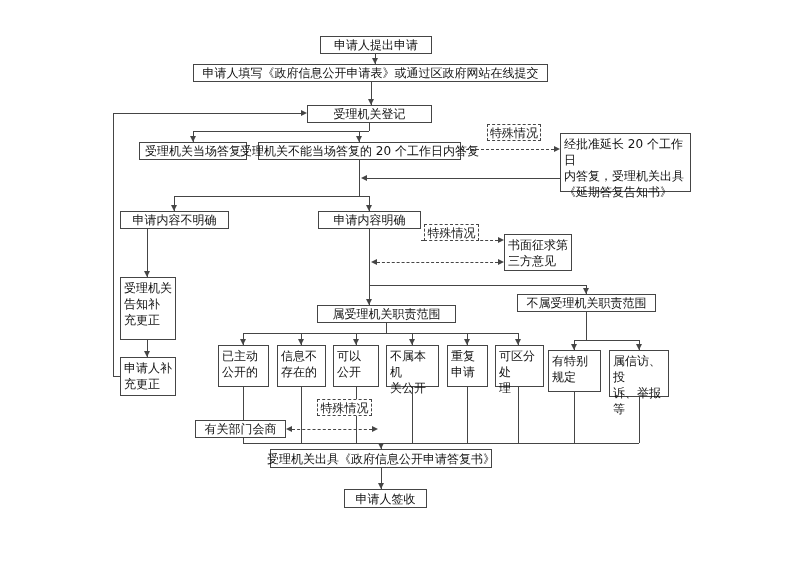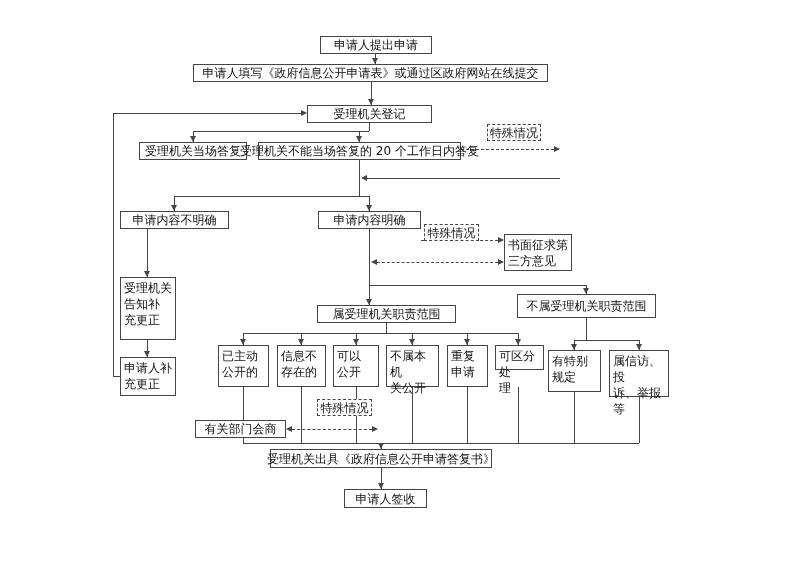--- a/index.html
+++ b/index.html
@@ -116,43 +116,46 @@
   <div class="a a-d" style="left:378px;top:483px"></div>
   <div class="a a-l" style="left:286px;top:426px"></div>
   <div class="a a-r" style="left:372px;top:426px"></div>
 
   <div class="node" style="left:320px;top:36px;width:112px;height:18px">申请人提出申请</div>
   <div class="node" style="left:193px;top:64px;width:355px;height:18px">申请人填写《政府信息公开申请表》或通过区政府网站在线提交</div>
   <div class="node" style="left:307px;top:105px;width:125px;height:18px">受理机关登记</div>
   <div class="node" style="left:139px;top:142px;width:108px;height:18px">受理机关当场答复</div>
   <div class="node" style="left:258px;top:142px;width:203px;height:18px">受理机关不能当场答复的 20 个工作日内答复</div>
   <div class="node dashed" style="left:487px;top:124px;width:54px;height:17px">特殊情况</div>
+  <div class="node multi" style="left:560px;top:133px;width:131px;height:59px">经批准延长 20 个工作日
+内答复，受理机关出具
+《延期答复告知书》</div>
   <div class="node" style="left:120px;top:211px;width:109px;height:18px">申请内容不明确</div>
   <div class="node" style="left:318px;top:211px;width:103px;height:18px">申请内容明确</div>
   <div class="node dashed" style="left:424px;top:224px;width:55px;height:17px">特殊情况</div>
   <div class="node multi" style="left:504px;top:234px;width:68px;height:37px">书面征求第
 三方意见</div>
   <div class="node multi" style="left:120px;top:277px;width:56px;height:63px">受理机关
 告知补
 充更正</div>
   <div class="node" style="left:317px;top:305px;width:139px;height:18px">属受理机关职责范围</div>
-  <div class="node" style="left:517px;top:294px;width:139px;height:24px">不属受理机关职责范围</div>
+  <div class="node" style="left:517px;top:294px;width:139px;height:18px">不属受理机关职责范围</div>
   <div class="node multi" style="left:120px;top:357px;width:56px;height:39px">申请人补
 充更正</div>
   <div class="node multi" style="left:218px;top:345px;width:51px;height:42px">已主动
 公开的</div>
   <div class="node multi" style="left:277px;top:345px;width:49px;height:42px">信息不
 存在的</div>
   <div class="node multi" style="left:386px;top:345px;width:53px;height:42px">不属本机
 关公开</div>
   <div class="node multi" style="left:333px;top:345px;width:46px;height:42px">可以
 公开</div>
   <div class="node multi" style="left:447px;top:345px;width:41px;height:42px">重复
 申请</div>
-  <div class="node multi" style="left:495px;top:345px;width:49px;height:25px">可区分处
+  <div class="node multi" style="left:495px;top:345px;width:49px;height:42px">可区分处
 理</div>
   <div class="node multi" style="left:548px;top:350px;width:53px;height:42px">有特别
 规定</div>
   <div class="node multi" style="left:609px;top:350px;width:60px;height:47px">属信访、投
 诉、举报等</div>
   <div class="node dashed" style="left:317px;top:399px;width:55px;height:17px">特殊情况</div>
   <div class="node" style="left:195px;top:420px;width:91px;height:18px">有关部门会商</div>
   <div class="node" style="left:270px;top:449px;width:222px;height:19px">受理机关出具《政府信息公开申请答复书》</div>
   <div class="node" style="left:344px;top:489px;width:83px;height:19px">申请人签收</div>
 

